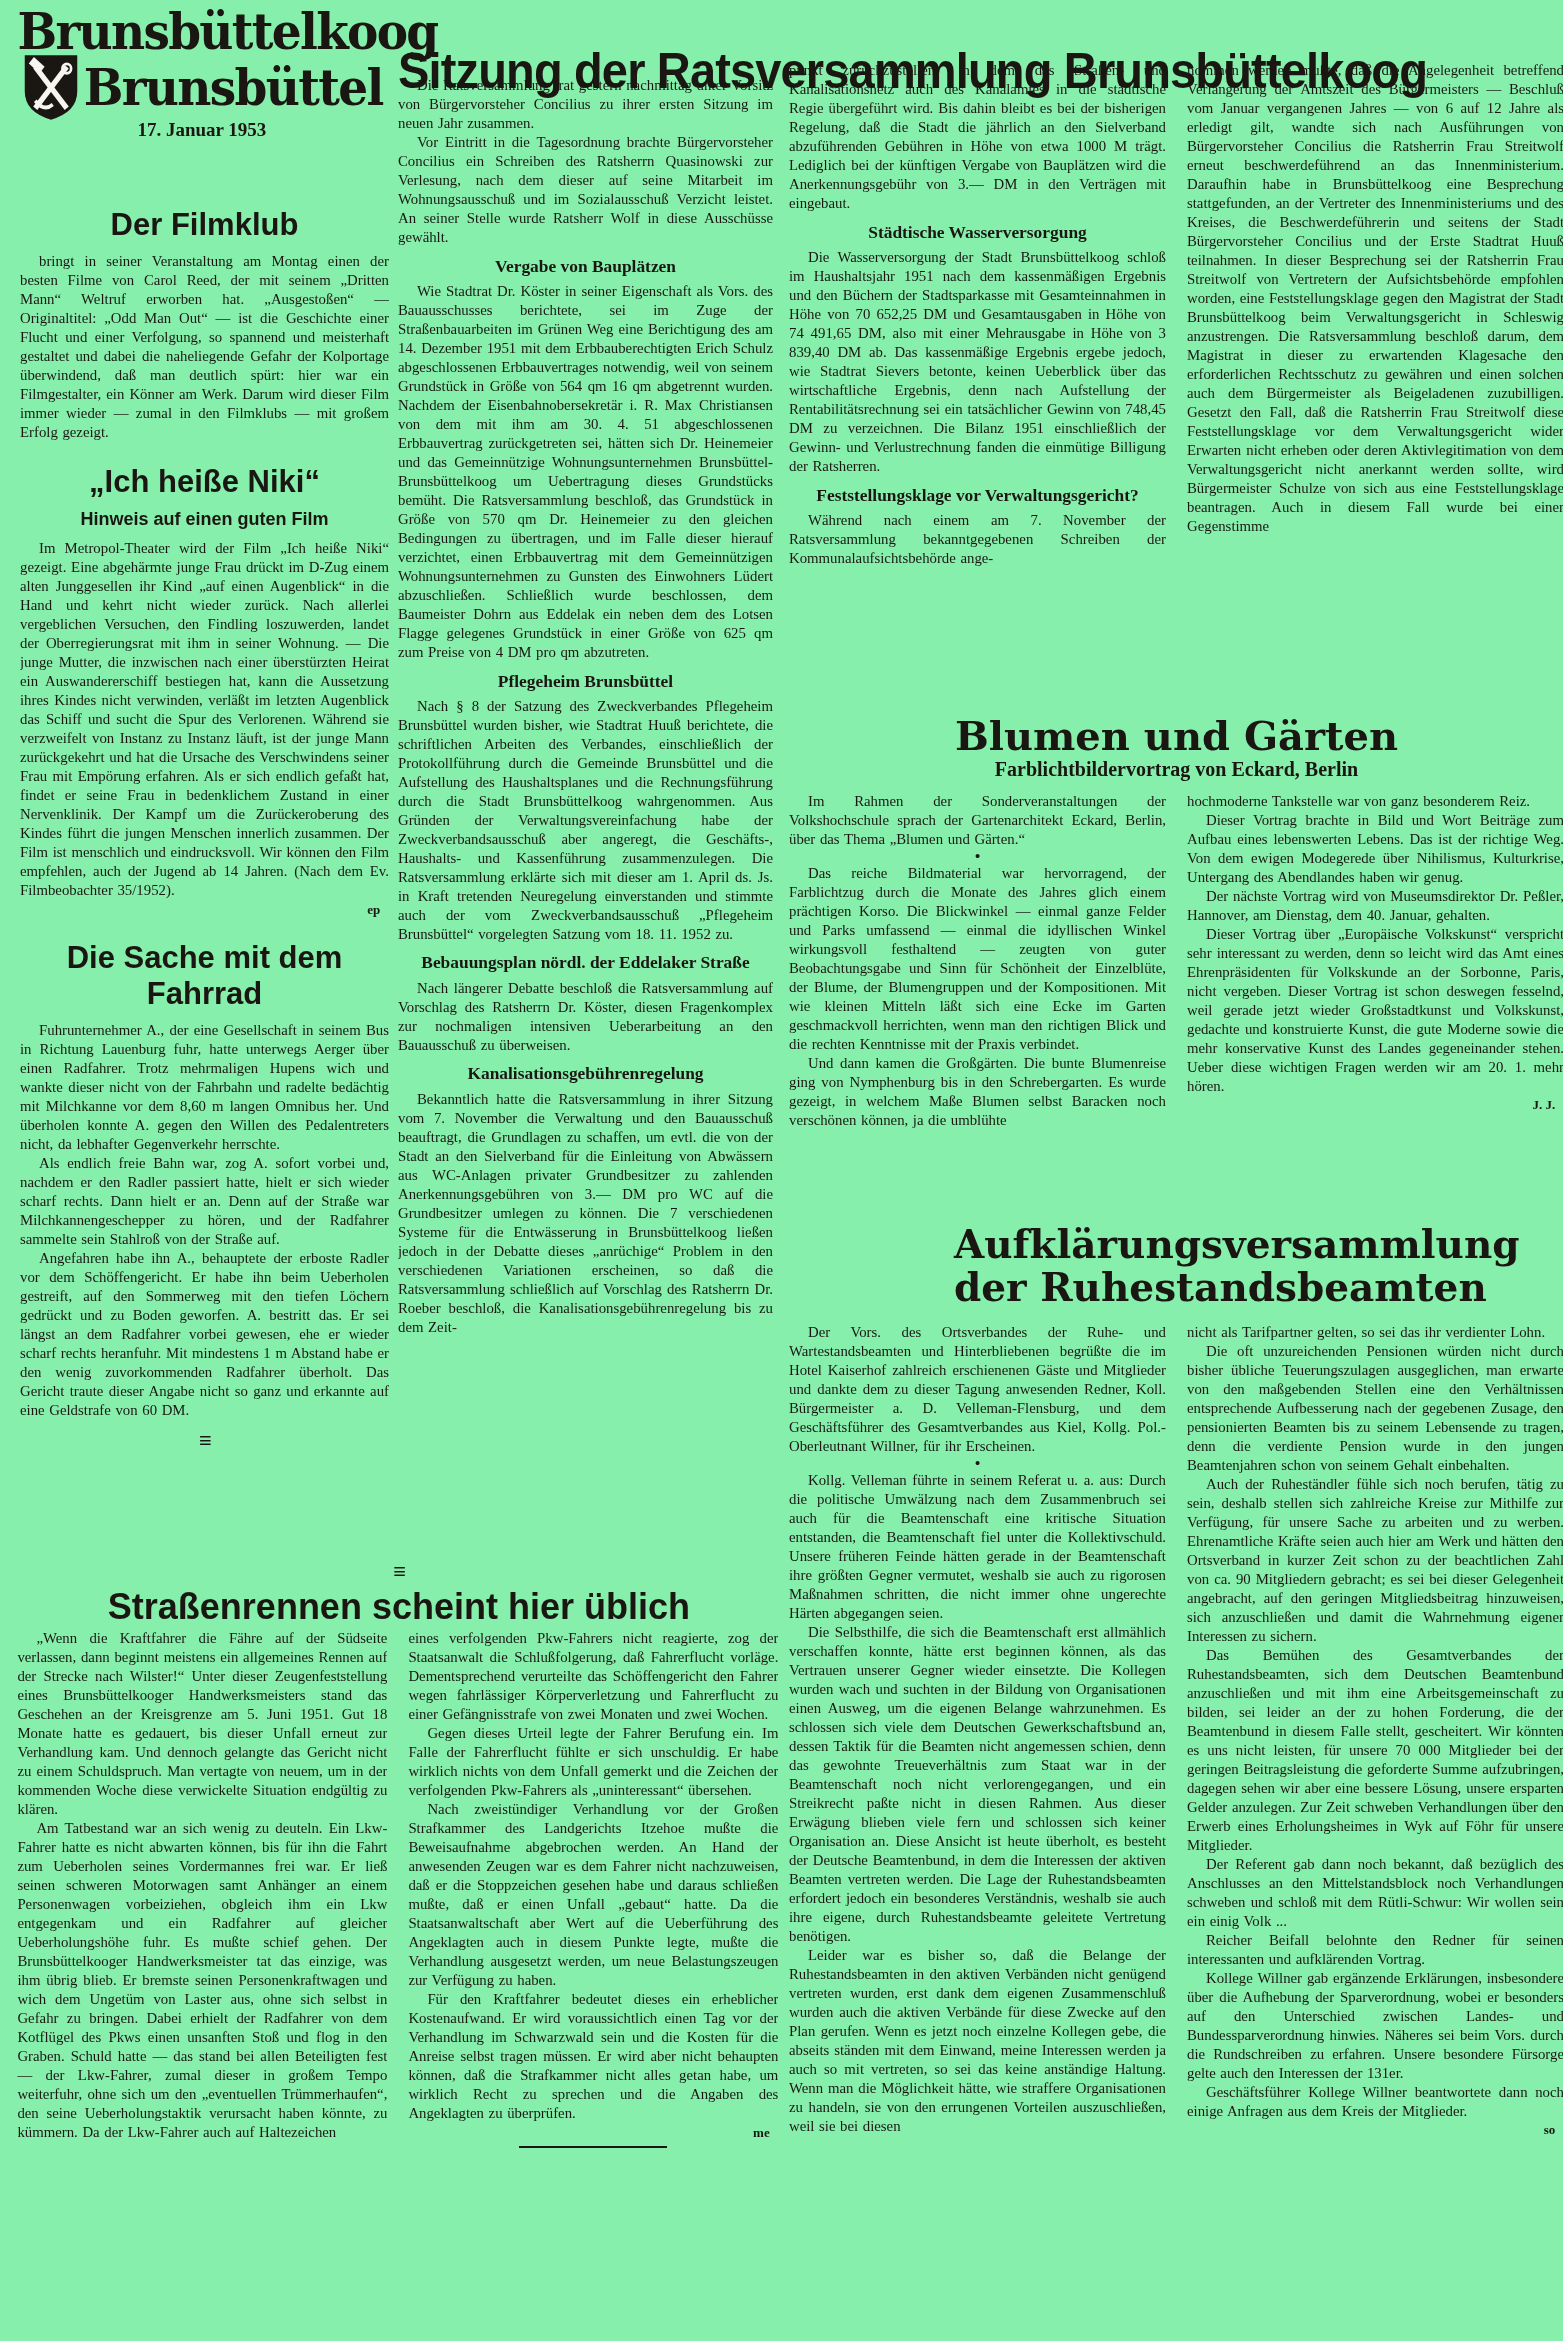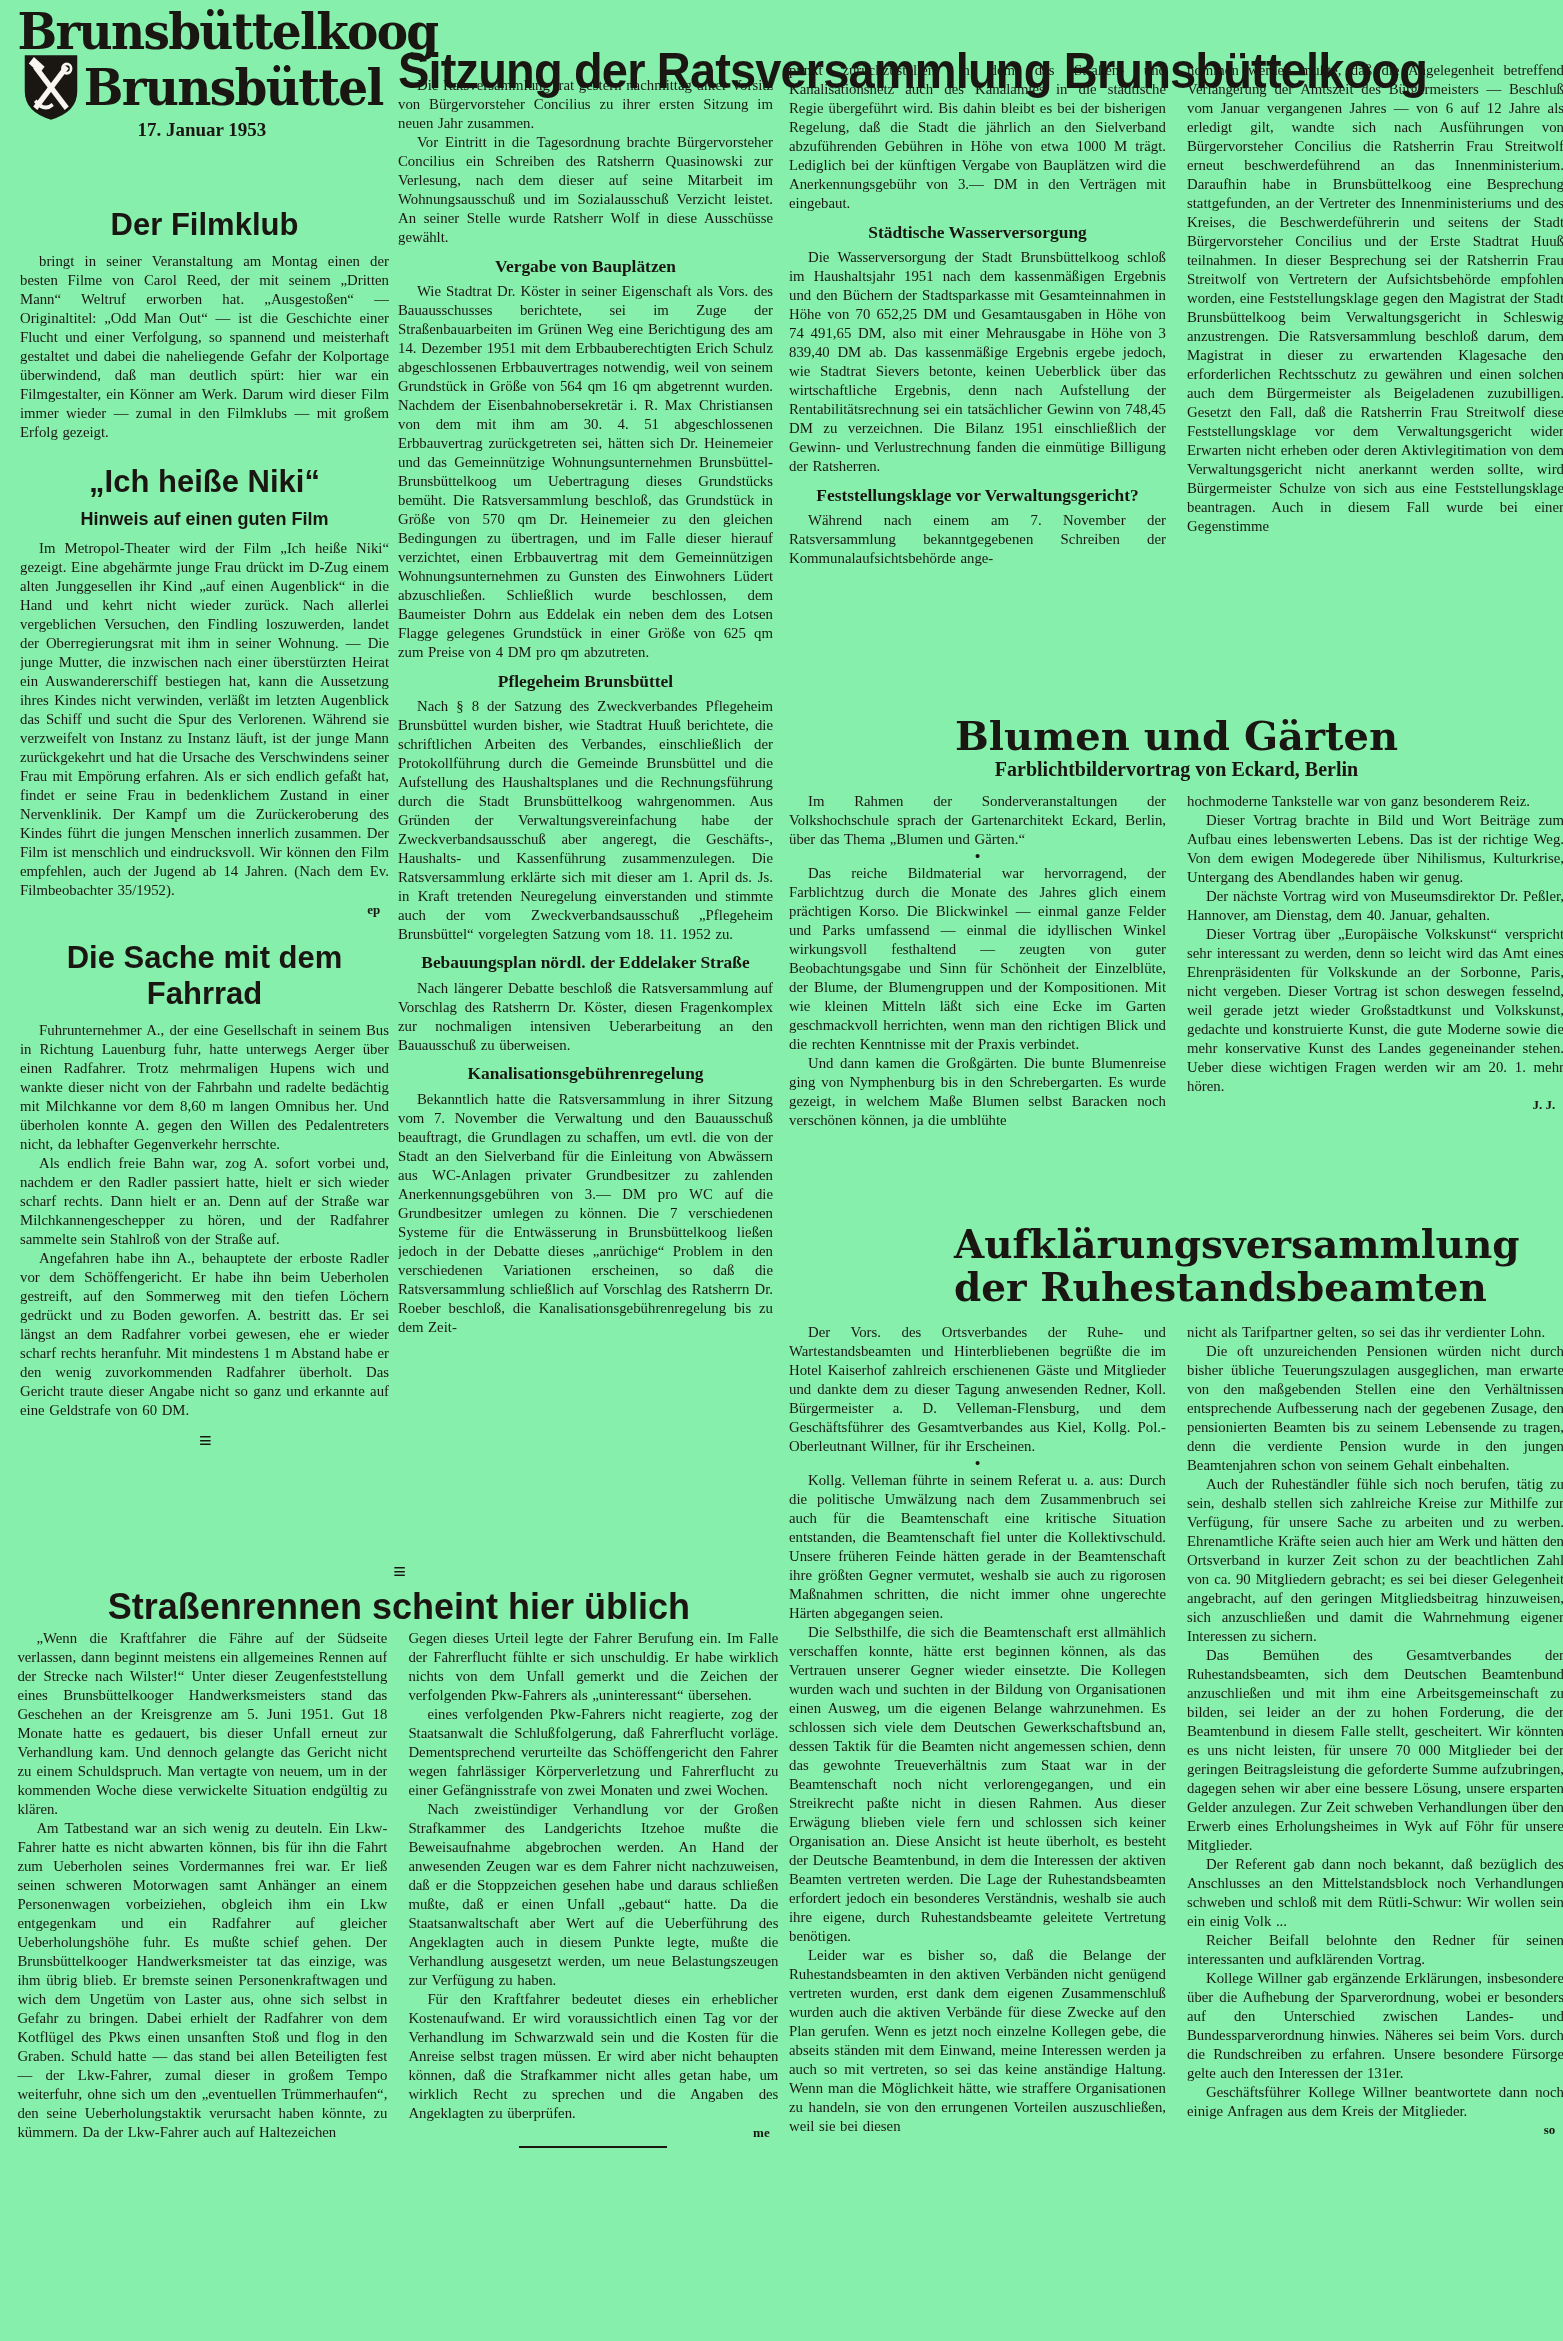--- a/index.html
+++ b/index.html
@@ -212,22 +212,22 @@
     <h2 class="street-head">Straßenrennen scheint hier üblich</h2>
     <div class="row">
       <div class="rcol body">
         <div>
             <p>„Wenn die Kraftfahrer die Fähre auf der Südseite verlassen, dann beginnt meistens ein allgemeines Rennen auf der Strecke nach Wilster!“ Unter dieser Zeugenfeststellung eines Brunsbüttelkooger Handwerksmeisters stand das Geschehen an der Kreisgrenze am 5. Juni 1951. Gut 18 Monate hatte es gedauert, bis dieser Unfall erneut zur Verhandlung kam. Und dennoch gelangte das Gericht nicht zu einem Schuldspruch. Man vertagte von neuem, um in der kommenden Woche diese verwickelte Situation endgültig zu klären.</p>
             <p>Am Tatbestand war an sich wenig zu deuteln. Ein Lkw-Fahrer hatte es nicht abwarten können, bis für ihn die Fahrt zum Ueberholen seines Vordermannes frei war. Er ließ seinen schweren Motorwagen samt Anhänger an einem Personenwagen vorbeiziehen, obgleich ihm ein Lkw entgegenkam und ein Radfahrer auf gleicher Ueberholungshöhe fuhr. Es mußte schief gehen. Der Brunsbüttelkooger Handwerksmeister tat das einzige, was ihm übrig blieb. Er bremste seinen Personenkraftwagen und wich dem Ungetüm von Laster aus, ohne sich selbst in Gefahr zu bringen. Dabei erhielt der Radfahrer von dem Kotflügel des Pkws einen unsanften Stoß und flog in den Graben. Schuld hatte — das stand bei allen Beteiligten fest — der Lkw-Fahrer, zumal dieser in großem Tempo weiterfuhr, ohne sich um den „eventuellen Trümmerhaufen“, den seine Ueberholungstaktik verursacht haben könnte, zu kümmern. Da der Lkw-Fahrer auch auf Haltezeichen</p>
           </div>
       </div>
       <div class="rcol body">
         <div class="cont">
+            <p>eines verfolgenden Pkw-Fahrers nicht reagierte, zog der Staatsanwalt die Schlußfolgerung, daß Fahrerflucht vorläge. Dementsprechend verurteilte das Schöffengericht den Fahrer wegen fahrlässiger Körperverletzung und Fahrerflucht zu einer Gefängnisstrafe von zwei Monaten und zwei Wochen.</p>
             <p>Gegen dieses Urteil legte der Fahrer Berufung ein. Im Falle der Fahrerflucht fühlte er sich unschuldig. Er habe wirklich nichts von dem Unfall gemerkt und die Zeichen der verfolgenden Pkw-Fahrers als „uninteressant“ übersehen.</p>
-            <p>eines verfolgenden Pkw-Fahrers nicht reagierte, zog der Staatsanwalt die Schlußfolgerung, daß Fahrerflucht vorläge. Dementsprechend verurteilte das Schöffengericht den Fahrer wegen fahrlässiger Körperverletzung und Fahrerflucht zu einer Gefängnisstrafe von zwei Monaten und zwei Wochen.</p>
             <p>Nach zweistündiger Verhandlung vor der Großen Strafkammer des Landgerichts Itzehoe mußte die Beweisaufnahme abgebrochen werden. An Hand der anwesenden Zeugen war es dem Fahrer nicht nachzuweisen, daß er die Stoppzeichen gesehen habe und daraus schließen mußte, daß er einen Unfall „gebaut“ hatte. Da die Staatsanwaltschaft aber Wert auf die Ueberführung des Angeklagten auch in diesem Punkte legte, mußte die Verhandlung ausgesetzt werden, um neue Belastungszeugen zur Verfügung zu haben.</p>
             <p>Für den Kraftfahrer bedeutet dieses ein erheblicher Kostenaufwand. Er wird voraussichtlich einen Tag vor der Verhandlung im Schwarzwald sein und die Kosten für die Anreise selbst tragen müssen. Er wird aber nicht behaupten können, daß die Strafkammer nicht alles getan habe, um wirklich Recht zu sprechen und die Angaben des Angeklagten zu überprüfen.</p>
           </div>
         <div class="sig">me</div>
         <div class="endrule"></div>
       </div>
     </div>
   </section>
 
 </div>

